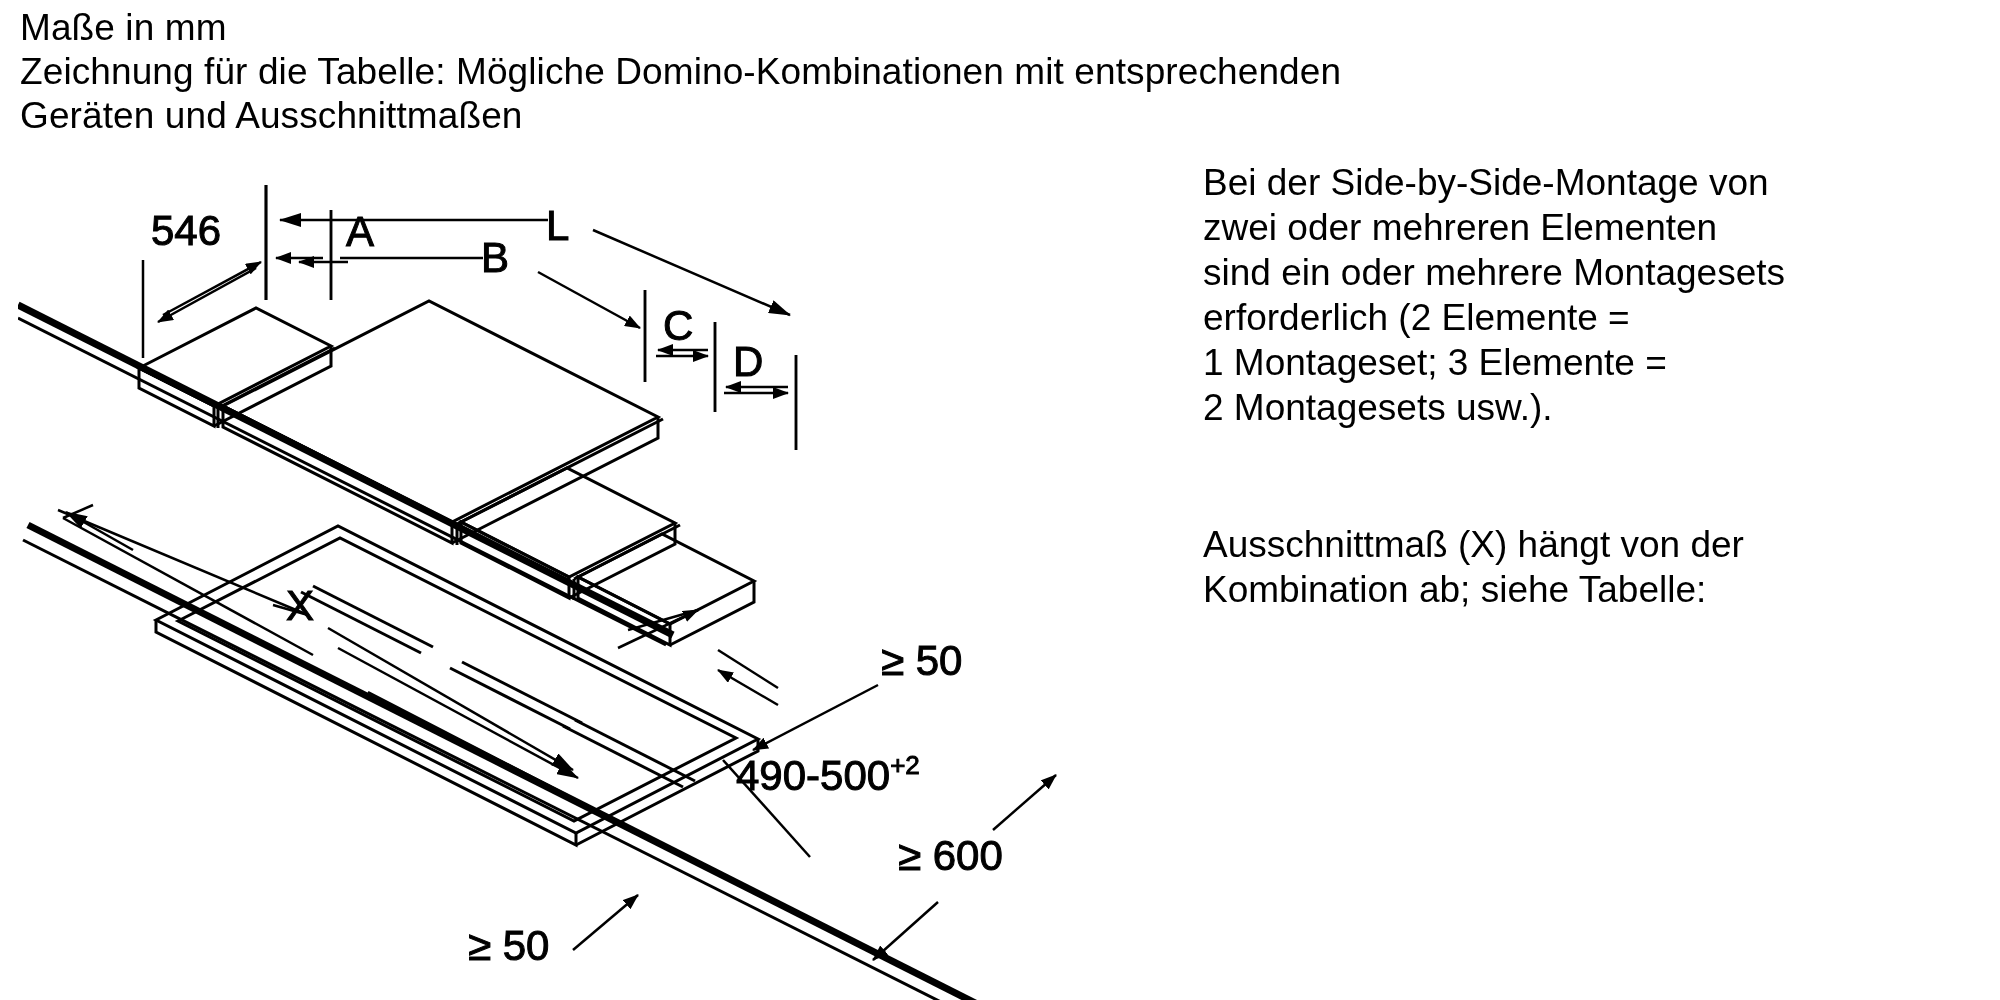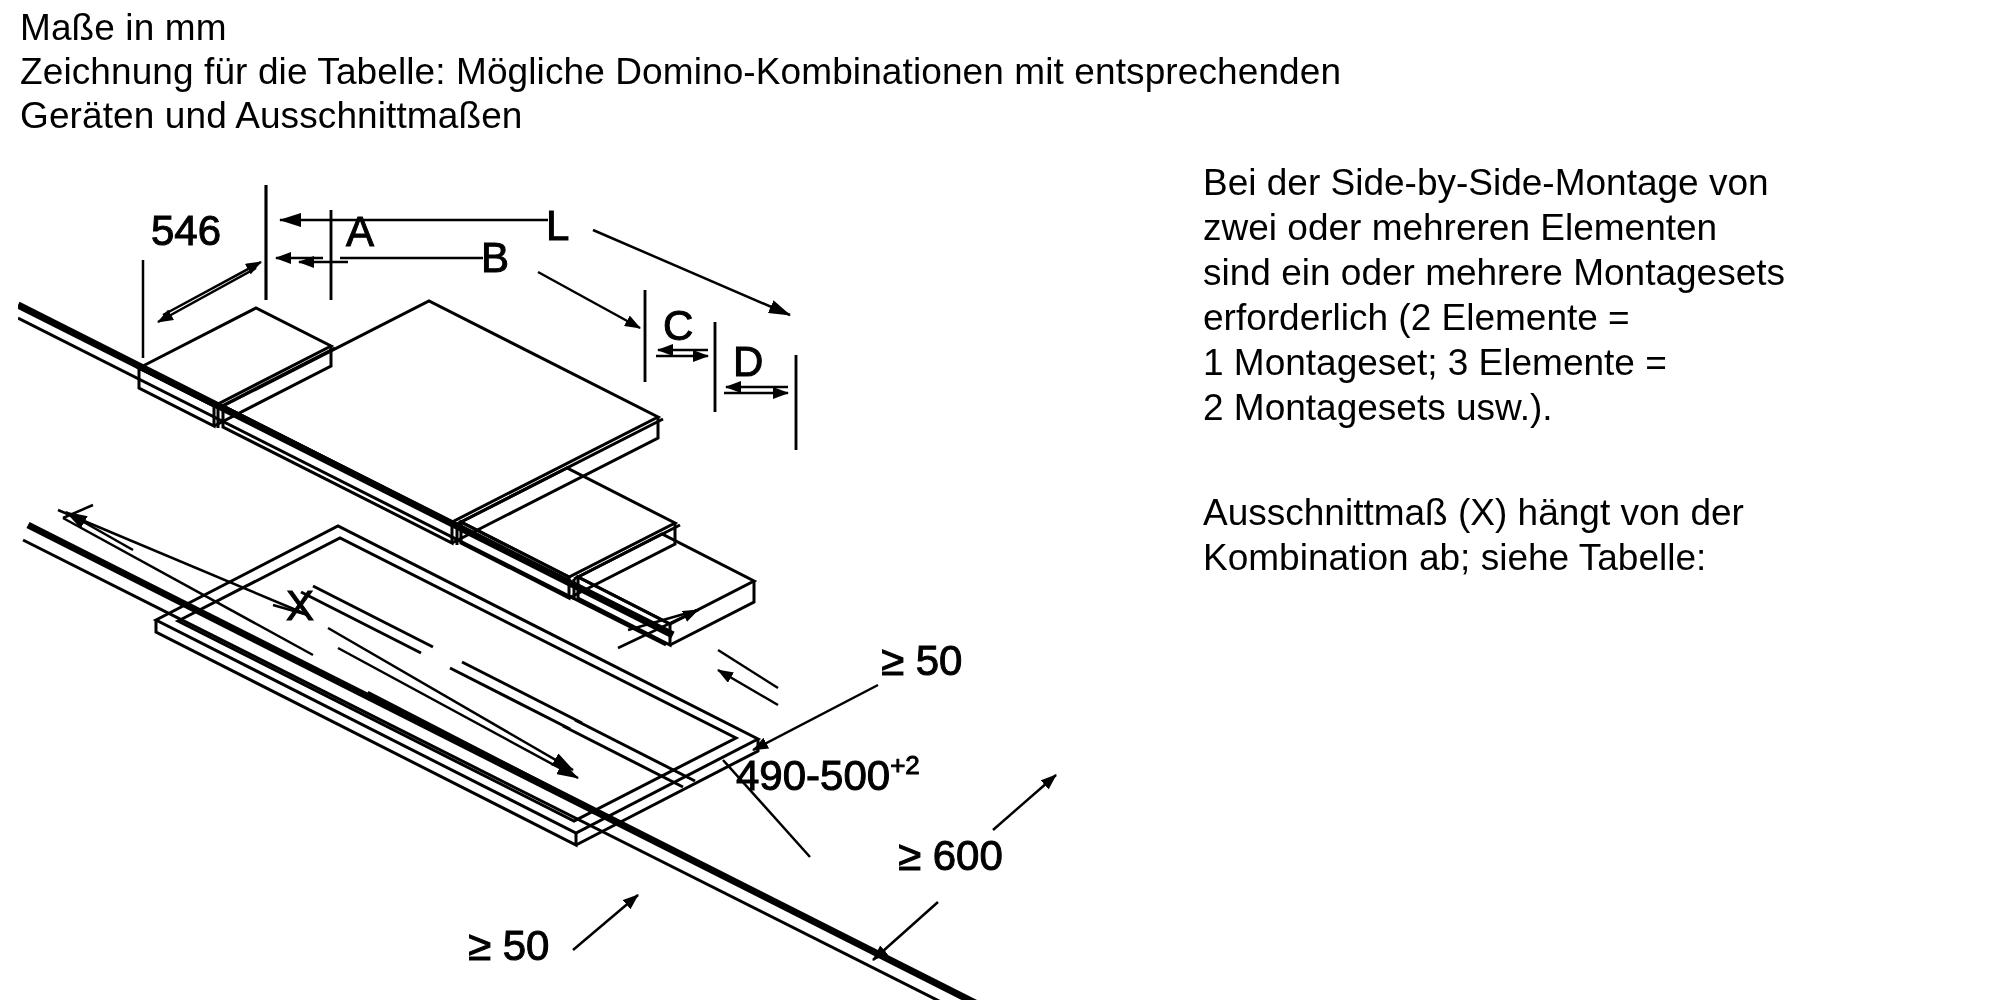--- a/index.html
+++ b/index.html
@@ -43,21 +43,21 @@
     left: 1203px;
     top: 160px;
     width: 790px;
   }
   .para {
     font-size: 37px;
     line-height: 45px;
     white-space: pre-line;
   }
   .para + .para {
-    margin-top: 60px;
+    margin-top: 92px;
   }
 
   
   #drawing {
     position: absolute;
     left: 18px;
     top: 150px;
     width: 1200px;
     height: 850px;
   }

